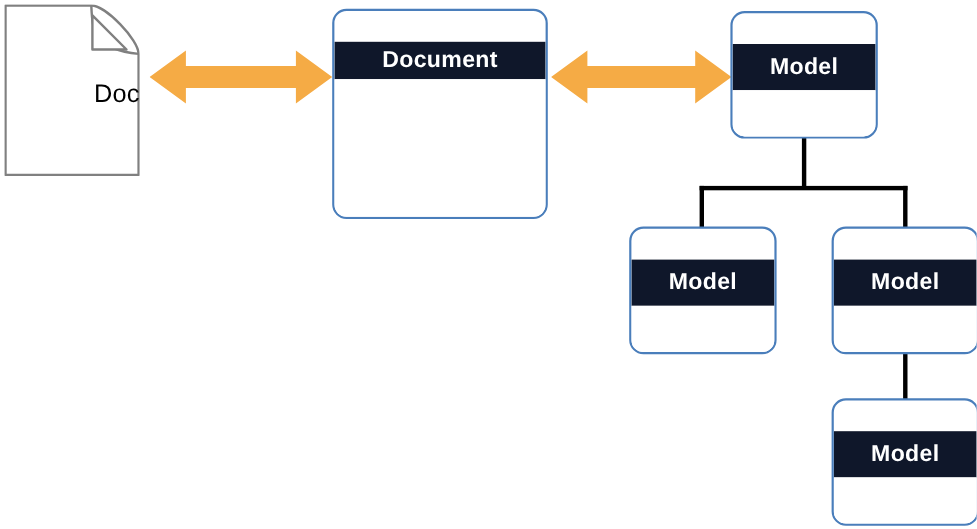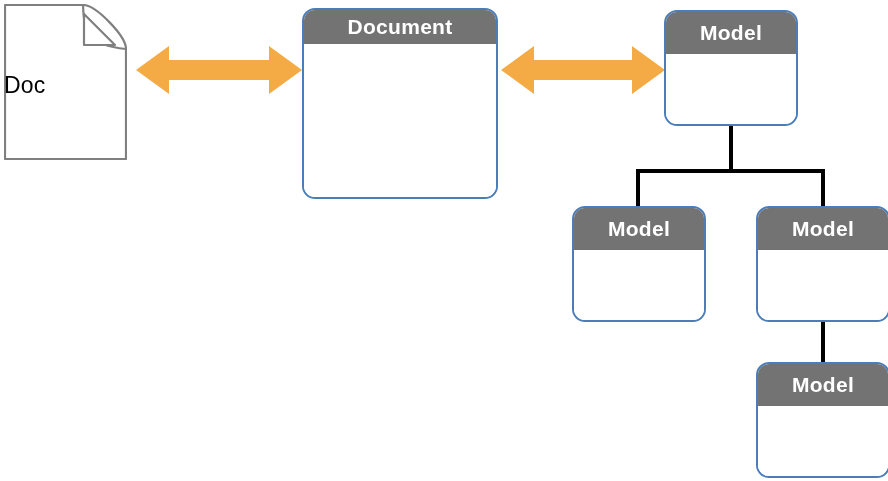--- a/index.html
+++ b/index.html
@@ -23,47 +23,48 @@
     left: 4px;
     top: 4px;
     width: 123px;
     height: 156px;
   }
   #doc-label {
     position: absolute;
     left: 4px;
     top: 72px;
     width: 123px;
-    text-align: left;
+    text-align: right;
     font-size: 23px;
     color: #000000;
     font-family: "Liberation Sans", sans-serif;
     letter-spacing: 0.2px;
   }
   
   .node {
     position: absolute;
     box-sizing: border-box;
     border: 2px solid #4a7ebb;
     border-radius: 13px;
     background: #ffffff;
     overflow: hidden;
   }
   .node .node-header {
     box-sizing: border-box;
     width: 100%;
-    background: #737373;
+    background: #0f172a;
     color: #ffffff;
     font-weight: bold;
     text-align: center;
     font-family: "Liberation Sans", sans-serif;
     display: flex;
     align-items: center;
     justify-content: center;
     letter-spacing: 0.3px;
+    margin-top: 28px;
   }
   .node .node-body {
     width: 100%;
     background: #ffffff;
   }
 
   
   #node-document { left: 302px; top: 8px; width: 196px; height: 191px; }
   #node-document .node-header { height: 34px; font-size: 21px; }
   #node-document .node-body { height: 153px; }

